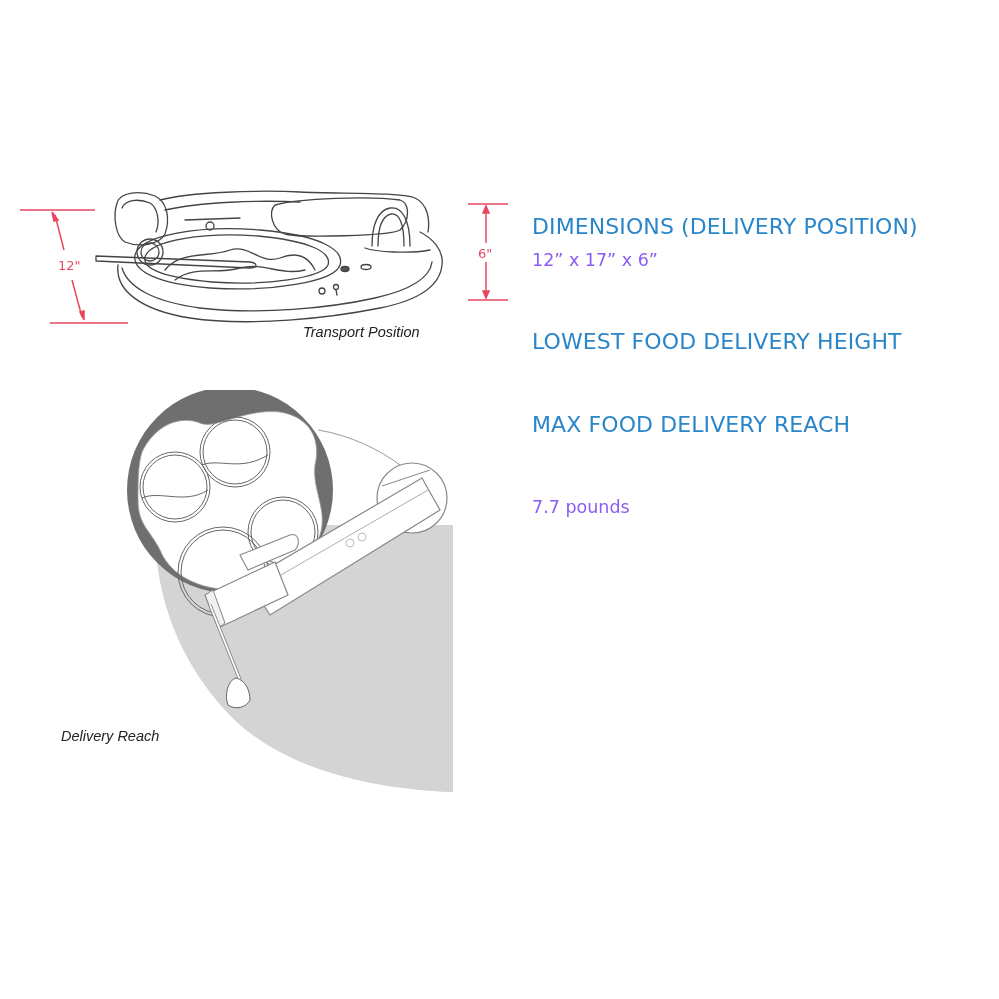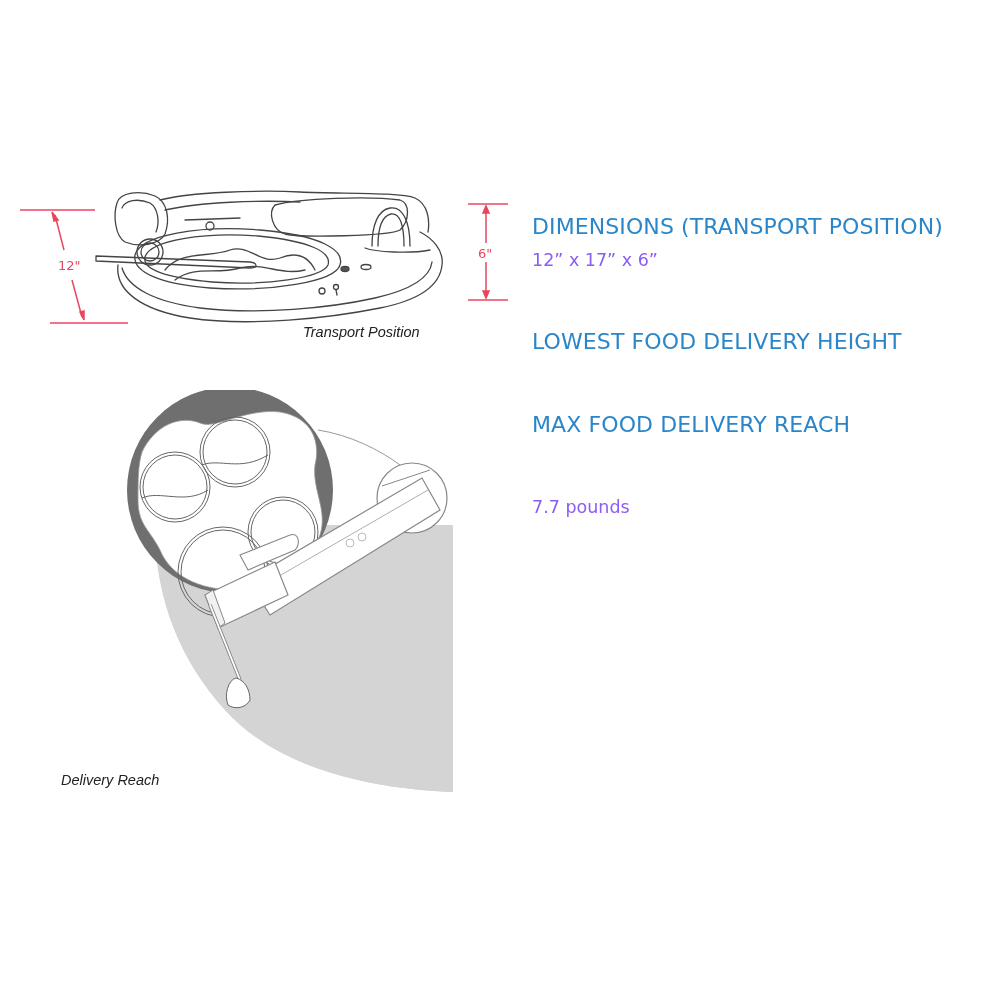--- a/index.html
+++ b/index.html
@@ -4,21 +4,21 @@
   <style>
     html, body { margin: 0; padding: 0; background: #ffffff; }
     body { width: 999px; height: 999px; position: relative; overflow: hidden; font-family: "Liberation Sans", "DejaVu Sans", sans-serif; }
 
     .figure { position: absolute; }
     .fig-transport { left: 0; top: 170px; width: 525px; height: 210px; }
     .fig-reach { left: 50px; top: 390px; width: 410px; height: 410px; }
 
     .caption { position: absolute; font-style: italic; font-size: 14.5px; color: #222; white-space: nowrap; font-family: Liberation Sans, sans-serif; }
     .caption-transport { left: 303px; top: 324px; }
-    .caption-reach { left: 61px; top: 728px; margin-top: 44px; }
+    .caption-reach { left: 61px; top: 728px; }
 
     .specs { position: absolute; left: 532px; top: 212px; width: 467px; }
     .spec { margin: 0; }
     .spec-title { color: #2a86c9; font-family: "DejaVu Sans", sans-serif; font-size: 22px; font-weight: normal; letter-spacing: 0.1px; line-height: 30px; margin: 0; white-space: nowrap; }
     .spec-value { color: #8b5cf6; font-family: "DejaVu Sans", sans-serif; font-size: 17.5px; line-height: 28px; margin: 4px 0 0 0; white-space: nowrap; }
     .spec + .spec { margin-top: 53px; }
 
     svg { display: block; }
   </style>
 </head>
@@ -128,21 +128,21 @@
       <line x1="160" y1="215" x2="190" y2="290" stroke="#888" stroke-width="3.5"></line>
       <line x1="160" y1="215" x2="190" y2="290" stroke="#ffffff" stroke-width="1.8"></line>
       <path d="M186,288 C178,290 174,305 178,315 C185,320 196,318 200,310 C200,300 195,290 186,288 Z" fill="#ffffff" stroke="#666" stroke-width="1"></path>
     </g>
   </svg>
 </div>
 <div class="caption caption-reach">Delivery Reach</div>
 
 <div class="specs">
   <div class="spec">
-    <h2 class="spec-title">DIMENSIONS (TRANSPORT POSITION)</h2>
+    <h2 class="spec-title">DIMENSIONS (DELIVERY POSITION)</h2>
     <p class="spec-value">12” x 17” x 6”</p>
   </div>
   <div class="spec">
     <h2 class="spec-title">LOWEST FOOD DELIVERY HEIGHT</h2>
   </div>
   <div class="spec">
     <h2 class="spec-title">MAX FOOD DELIVERY REACH</h2>
   </div>
   <div class="spec">
     <p class="spec-value">7.7 pounds</p>

